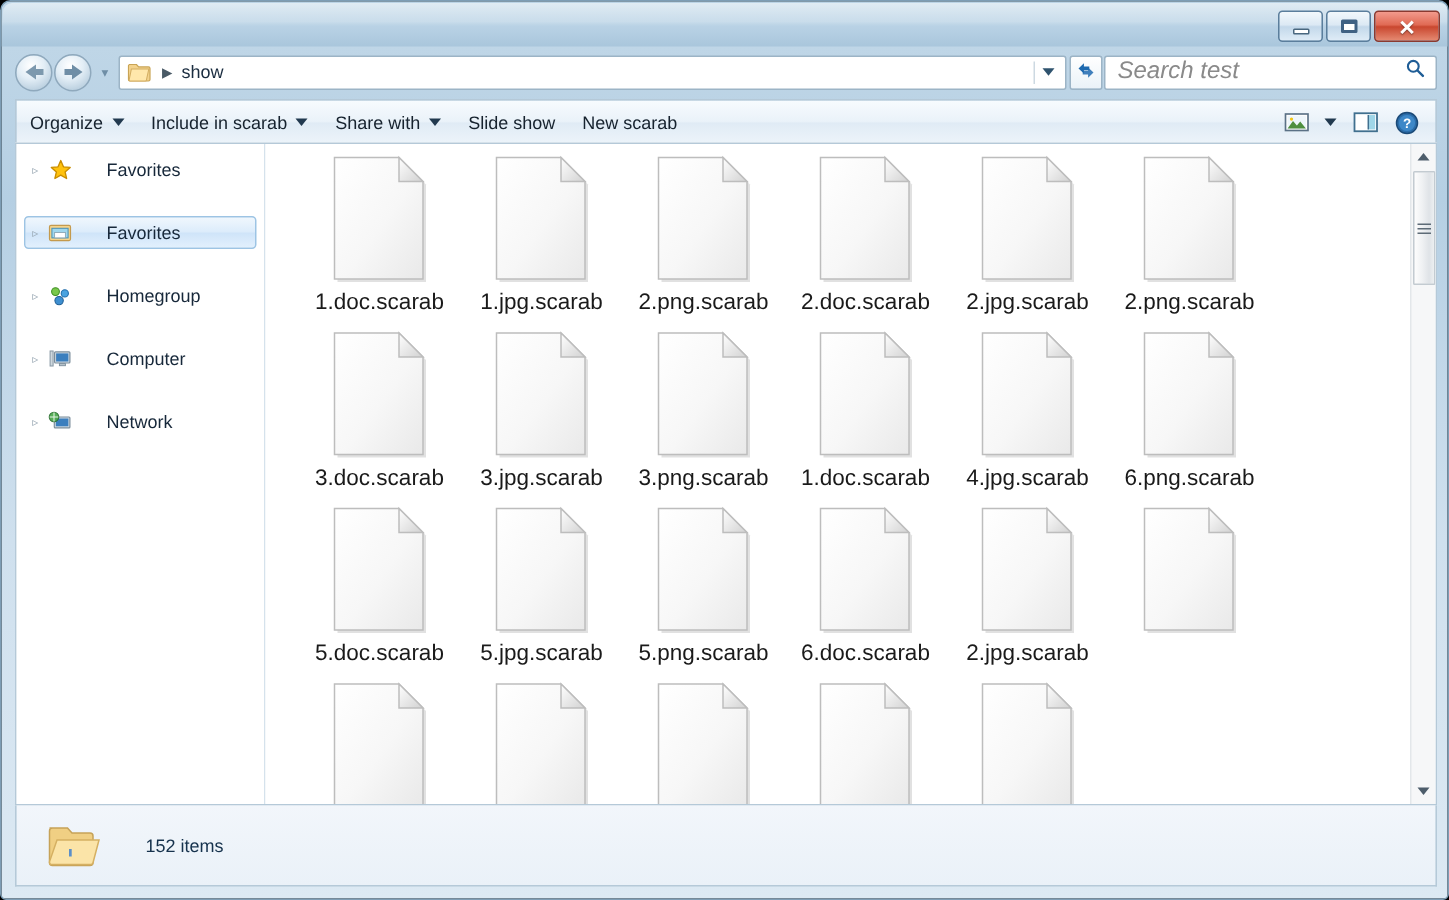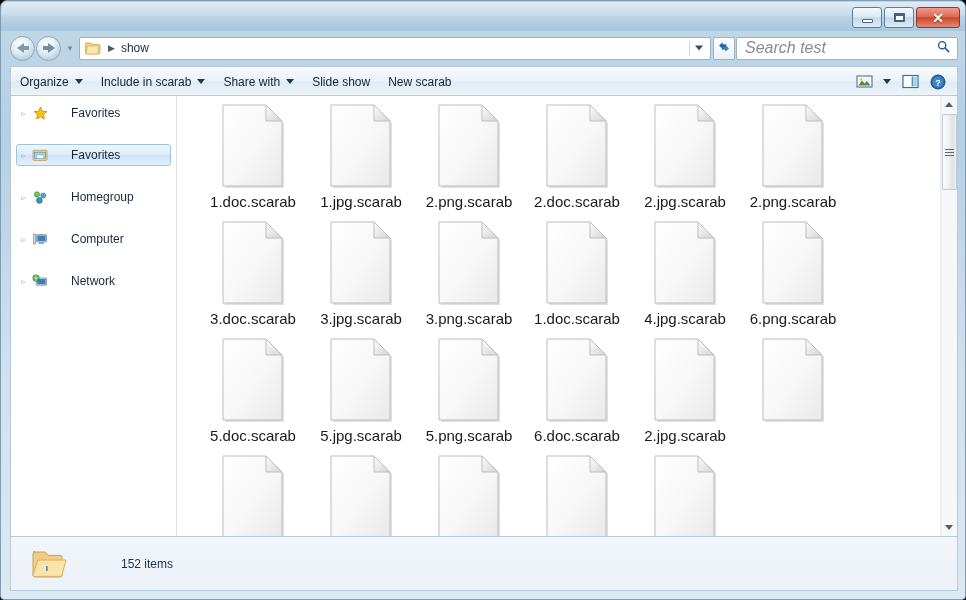--- a/index.html
+++ b/index.html
@@ -184,21 +184,21 @@
     display: flex; align-items: center; justify-content: center;
   }
   .grip { width: 9px; }
   .grip i { display: block; height: 1px; background: #5d6b77; margin: 2px 0; }
 
   
   #statusbar {
     position: absolute; left: 9px; top: 536px; width: 948px; height: 54px;
     background: linear-gradient(to bottom, #f2f6fb 0%, #eaf1f8 100%);
     border: 1px solid #b5c9d8; border-top: none;
-    display: flex; align-items: center; gap: 24px;
+    display: flex; align-items: center;
   }
   #status-folder-icon { margin-left: 20px; display: flex; }
   #status-text { margin-left: 28px; font-size: 12px; color: #16324d; }
 </style>
 </head>
 <body>
 
 <div id="window">
 
   <div id="glass-top"></div>

